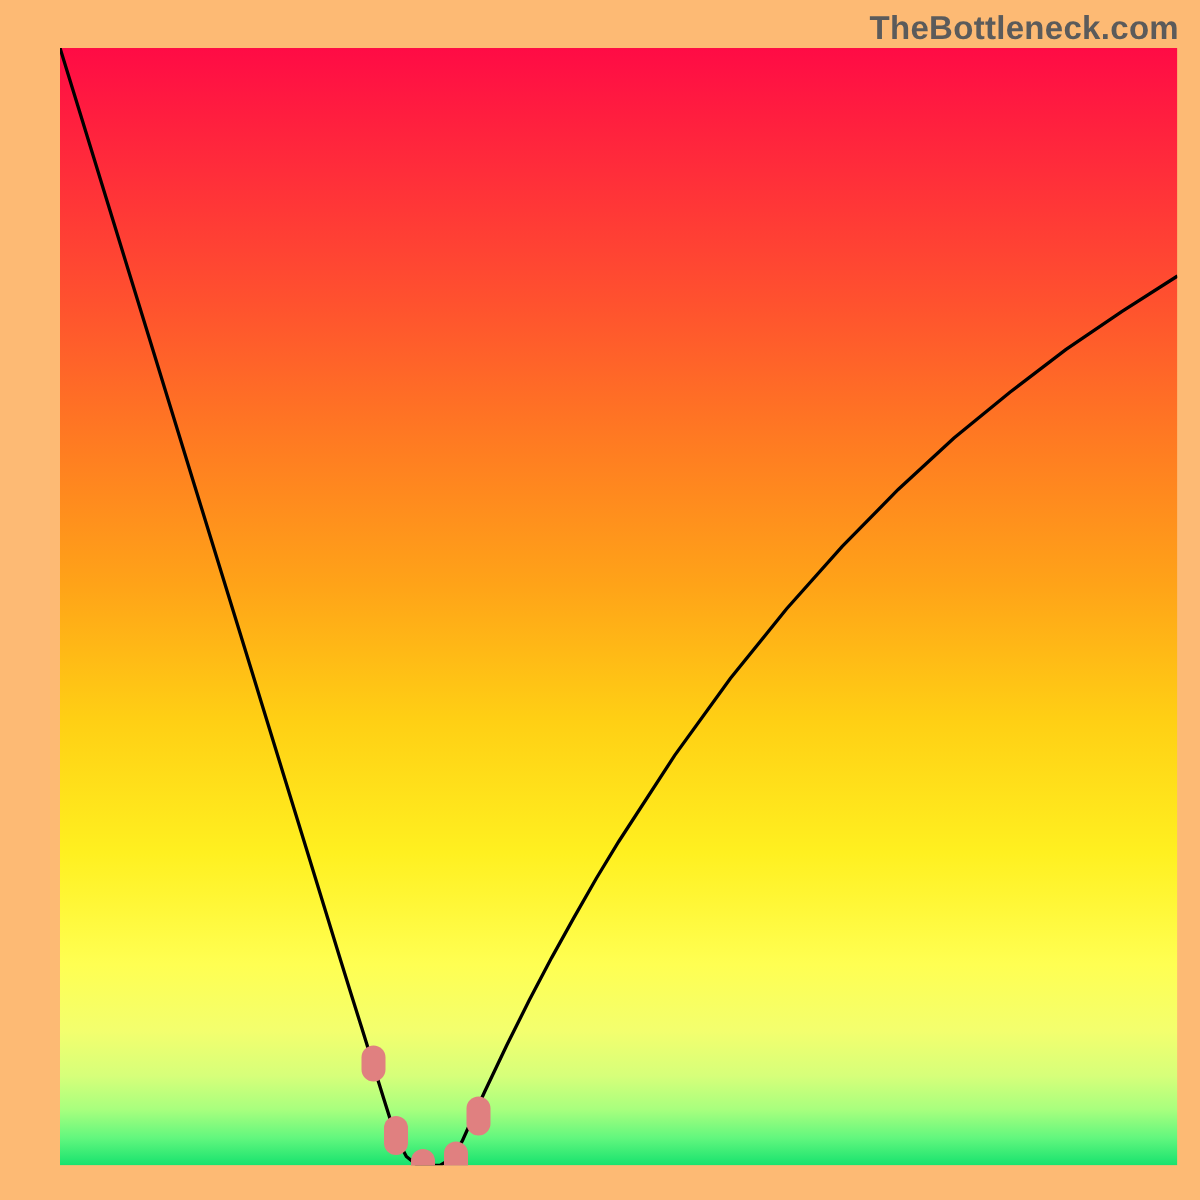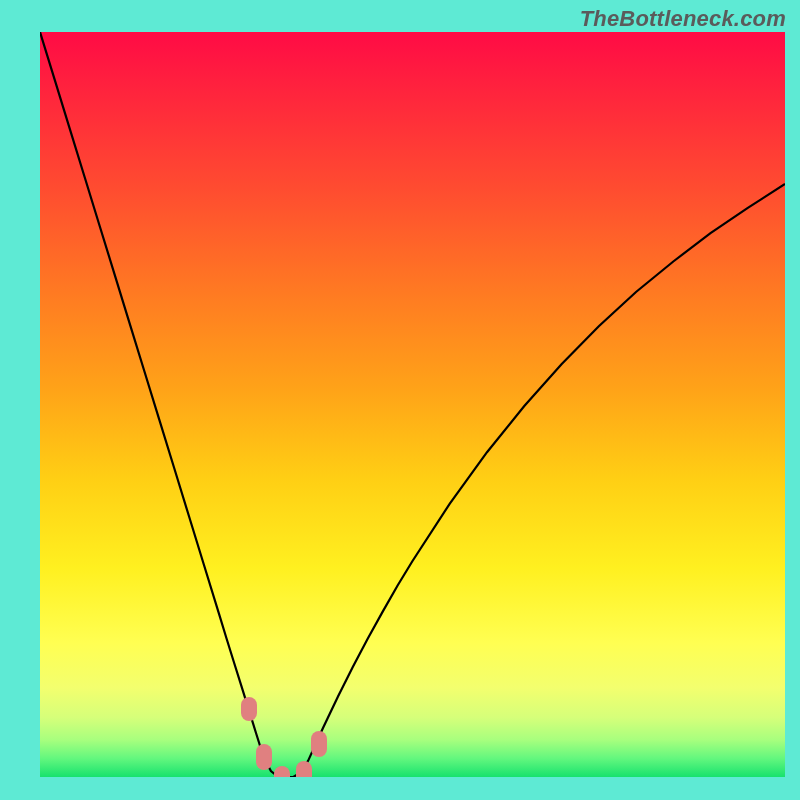--- a/index.html
+++ b/index.html
@@ -9,22 +9,21 @@
     height: 800px;
     background: #000;
     overflow: hidden;
   }
   .frame {
     position: absolute;
     left: 0;
     top: 0;
     width: 800px;
     height: 800px;
-    background: #5eead4;
-    font-style: italic;
+    background: #fdba74;
   }
   .plot {
     position: absolute;
     left: 40px;
     top: 32px;
     width: 745px;
     height: 745px;
     overflow: hidden;
   }
   .gradient {

